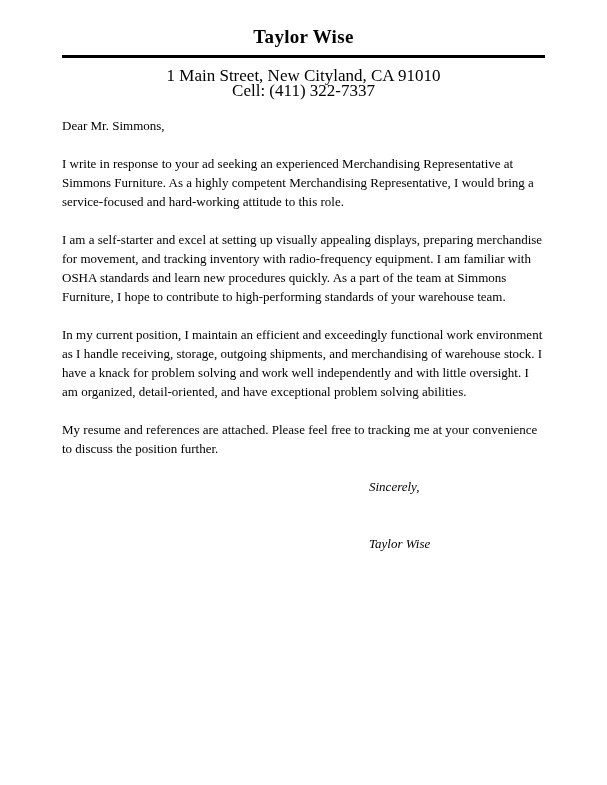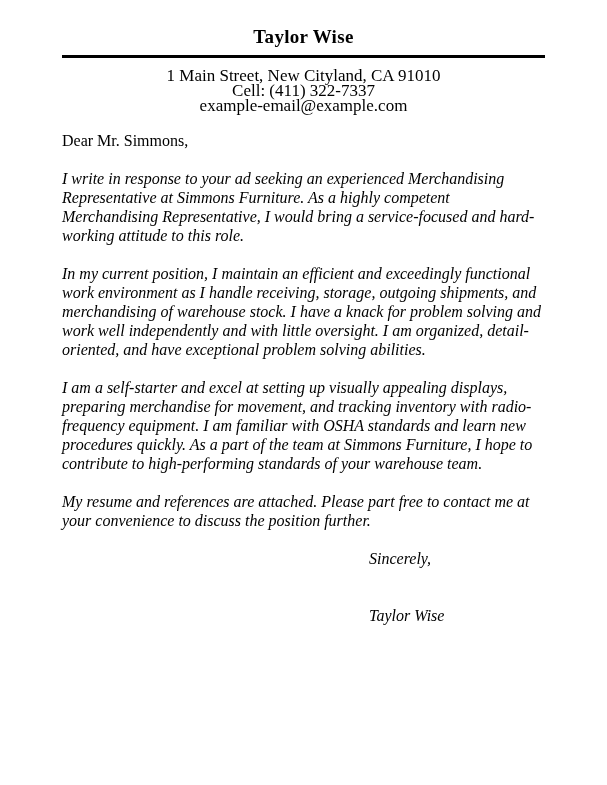--- a/index.html
+++ b/index.html
@@ -33,30 +33,29 @@
     margin-bottom: 10px;
   }
   .contact {
     text-align: center;
     font-size: 17px;
     line-height: 15px;
     margin-bottom: 18px;
   }
   .contact div { margin: 0; }
   .letter-body {
-    font-size: 16px;
+    font-size: 13px;
     line-height: 19px;
     text-align: left;
   }
   .salutation {
     margin-bottom: 19px;
   }
   .para {
     margin-bottom: 19px;
-    font-style: italic;
   }
   .closing-block {
     margin-top: 19px;
     margin-left: 307px;
     font-style: italic;
   }
   .closing {
     margin-bottom: 38px;
   }
   .signature {
@@ -69,33 +68,32 @@
 <div class="page">
 
   <div class="header">
     <div class="name-title">Taylor Wise</div>
     <div class="double-rule"></div>
   </div>
 
   <div class="contact">
     <div>1 Main Street, New Cityland, CA 91010</div>
     <div>Cell: (411) 322-7337</div>
-    <div>example-email@example.com</div>
   </div>
 
   <div class="letter-body">
     <div class="salutation">Dear Mr. Simmons,</div>
 
     <p class="para">I write in response to your ad seeking an experienced Merchandising Representative at Simmons Furniture. As a highly competent Merchandising Representative, I would bring a service-focused and hard-working attitude to this role.</p>
 
+    <p class="para">I am a self-starter and excel at setting up visually appealing displays, preparing merchandise for movement, and tracking inventory with radio-frequency equipment. I am familiar with OSHA standards and learn new procedures quickly. As a part of the team at Simmons Furniture, I hope to contribute to high-performing standards of your warehouse team.</p>
+
     <p class="para">In my current position, I maintain an efficient and exceedingly functional work environment as I handle receiving, storage, outgoing shipments, and merchandising of warehouse stock. I have a knack for problem solving and work well independently and with little oversight. I am organized, detail-oriented, and have exceptional problem solving abilities.</p>
 
-    <p class="para">I am a self-starter and excel at setting up visually appealing displays, preparing merchandise for movement, and tracking inventory with radio-frequency equipment. I am familiar with OSHA standards and learn new procedures quickly. As a part of the team at Simmons Furniture, I hope to contribute to high-performing standards of your warehouse team.</p>
-
-    <p class="para">My resume and references are attached. Please part free to contact me at your convenience to discuss the position further.</p>
+    <p class="para">My resume and references are attached. Please feel free to tracking me at your convenience to discuss the position further.</p>
 
     <div class="closing-block">
       <div class="closing">Sincerely,</div>
       <div class="signature">Taylor Wise</div>
     </div>
   </div>
 
 </div>
 
 </body></html>

